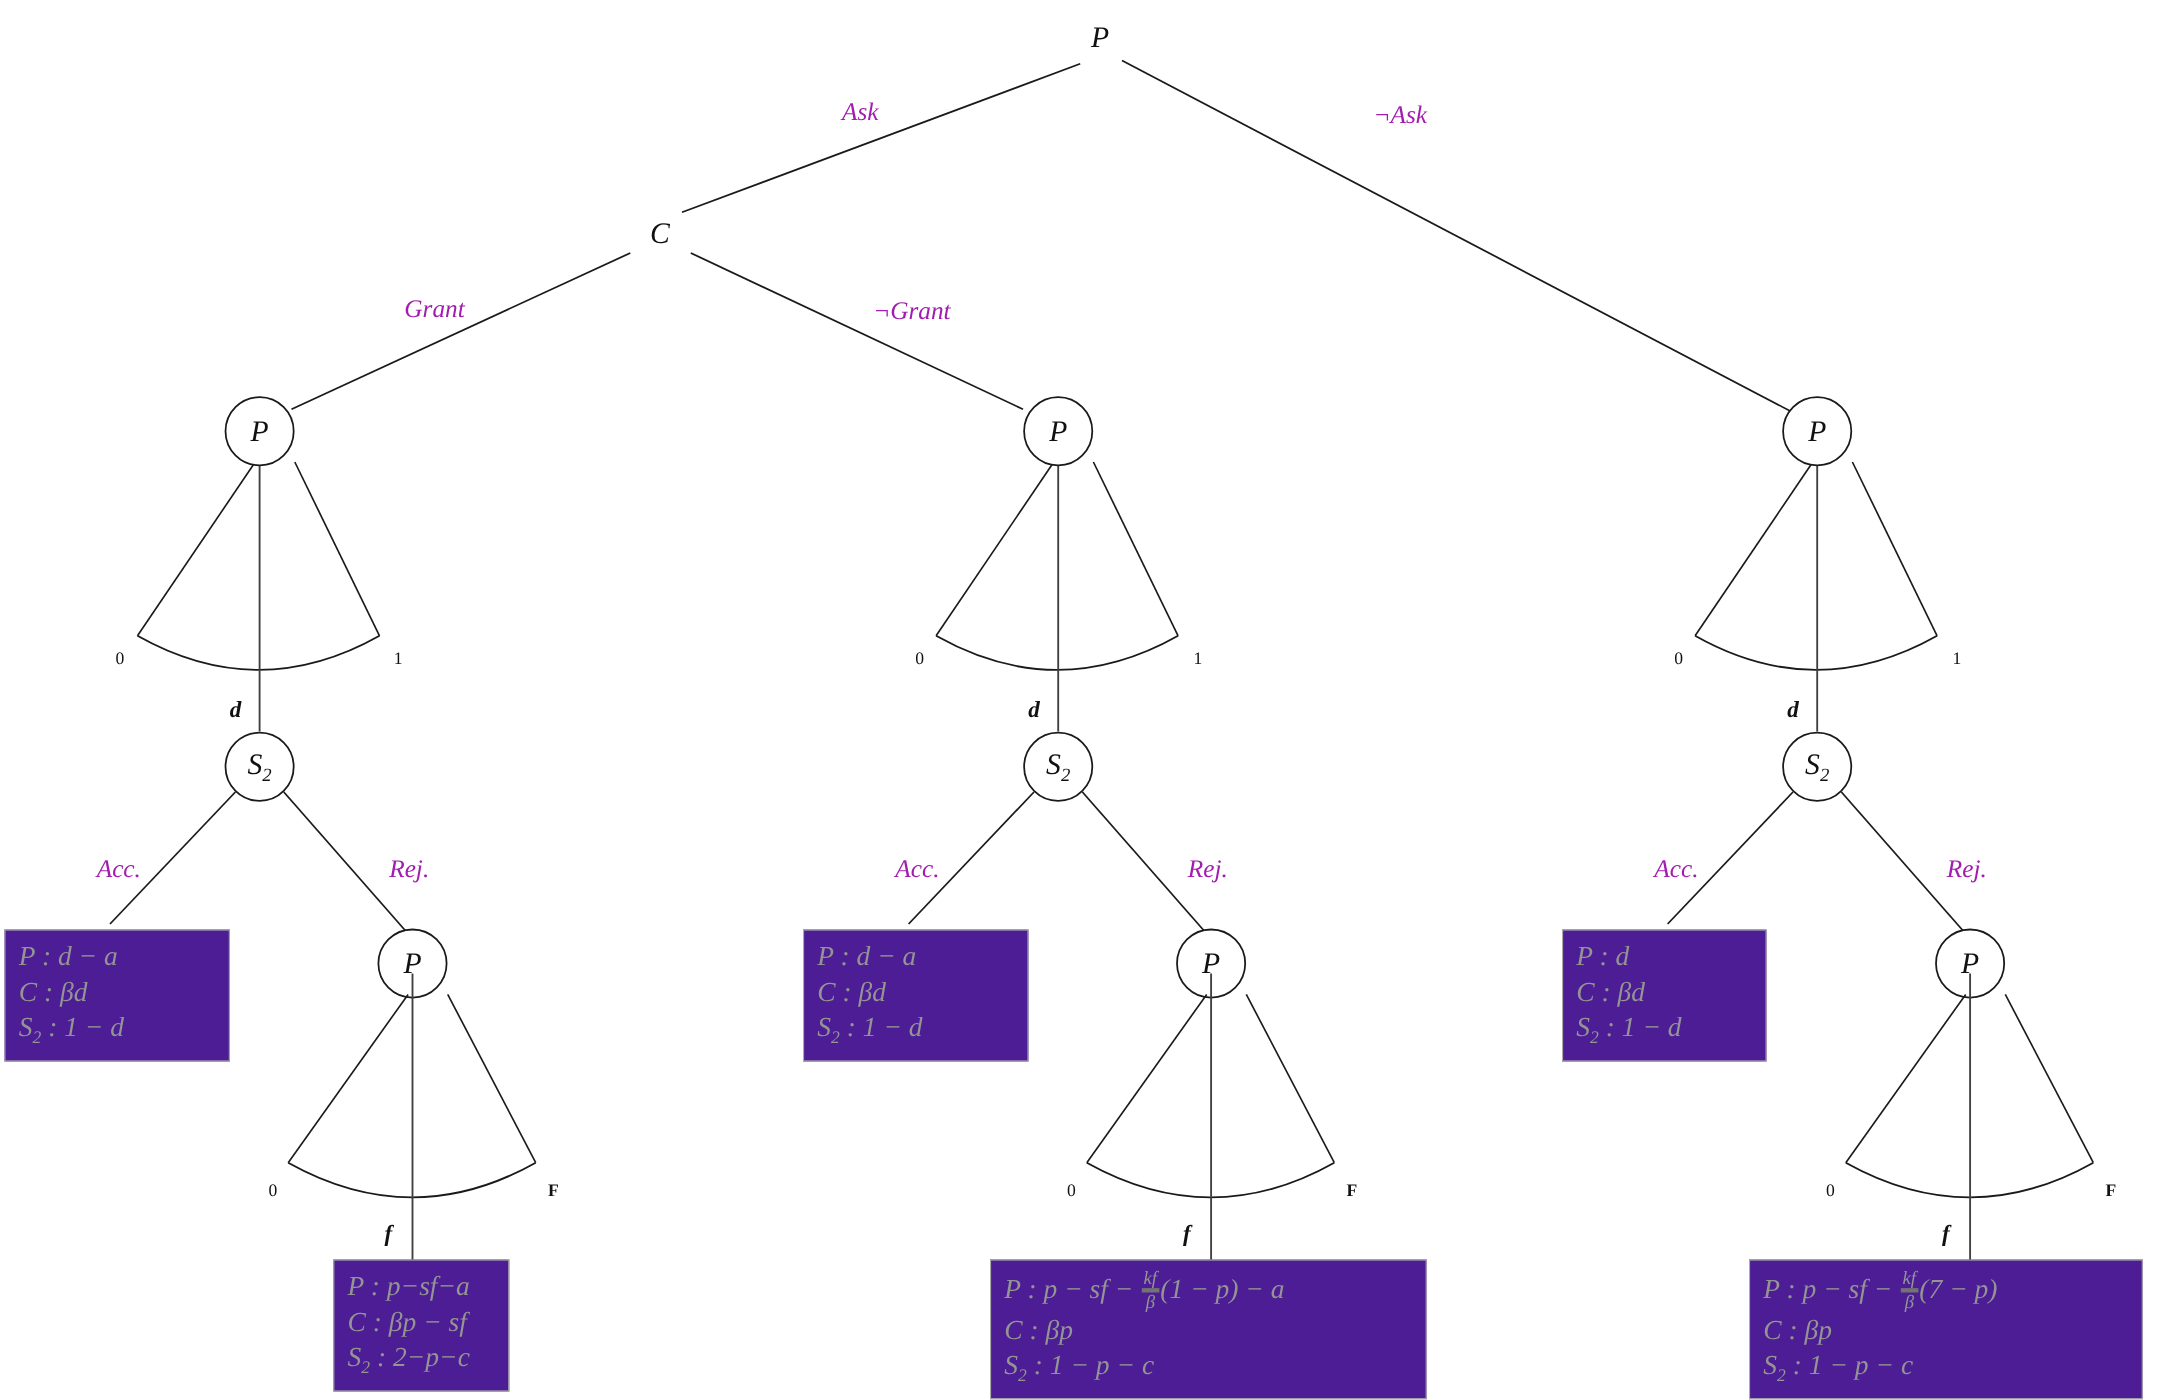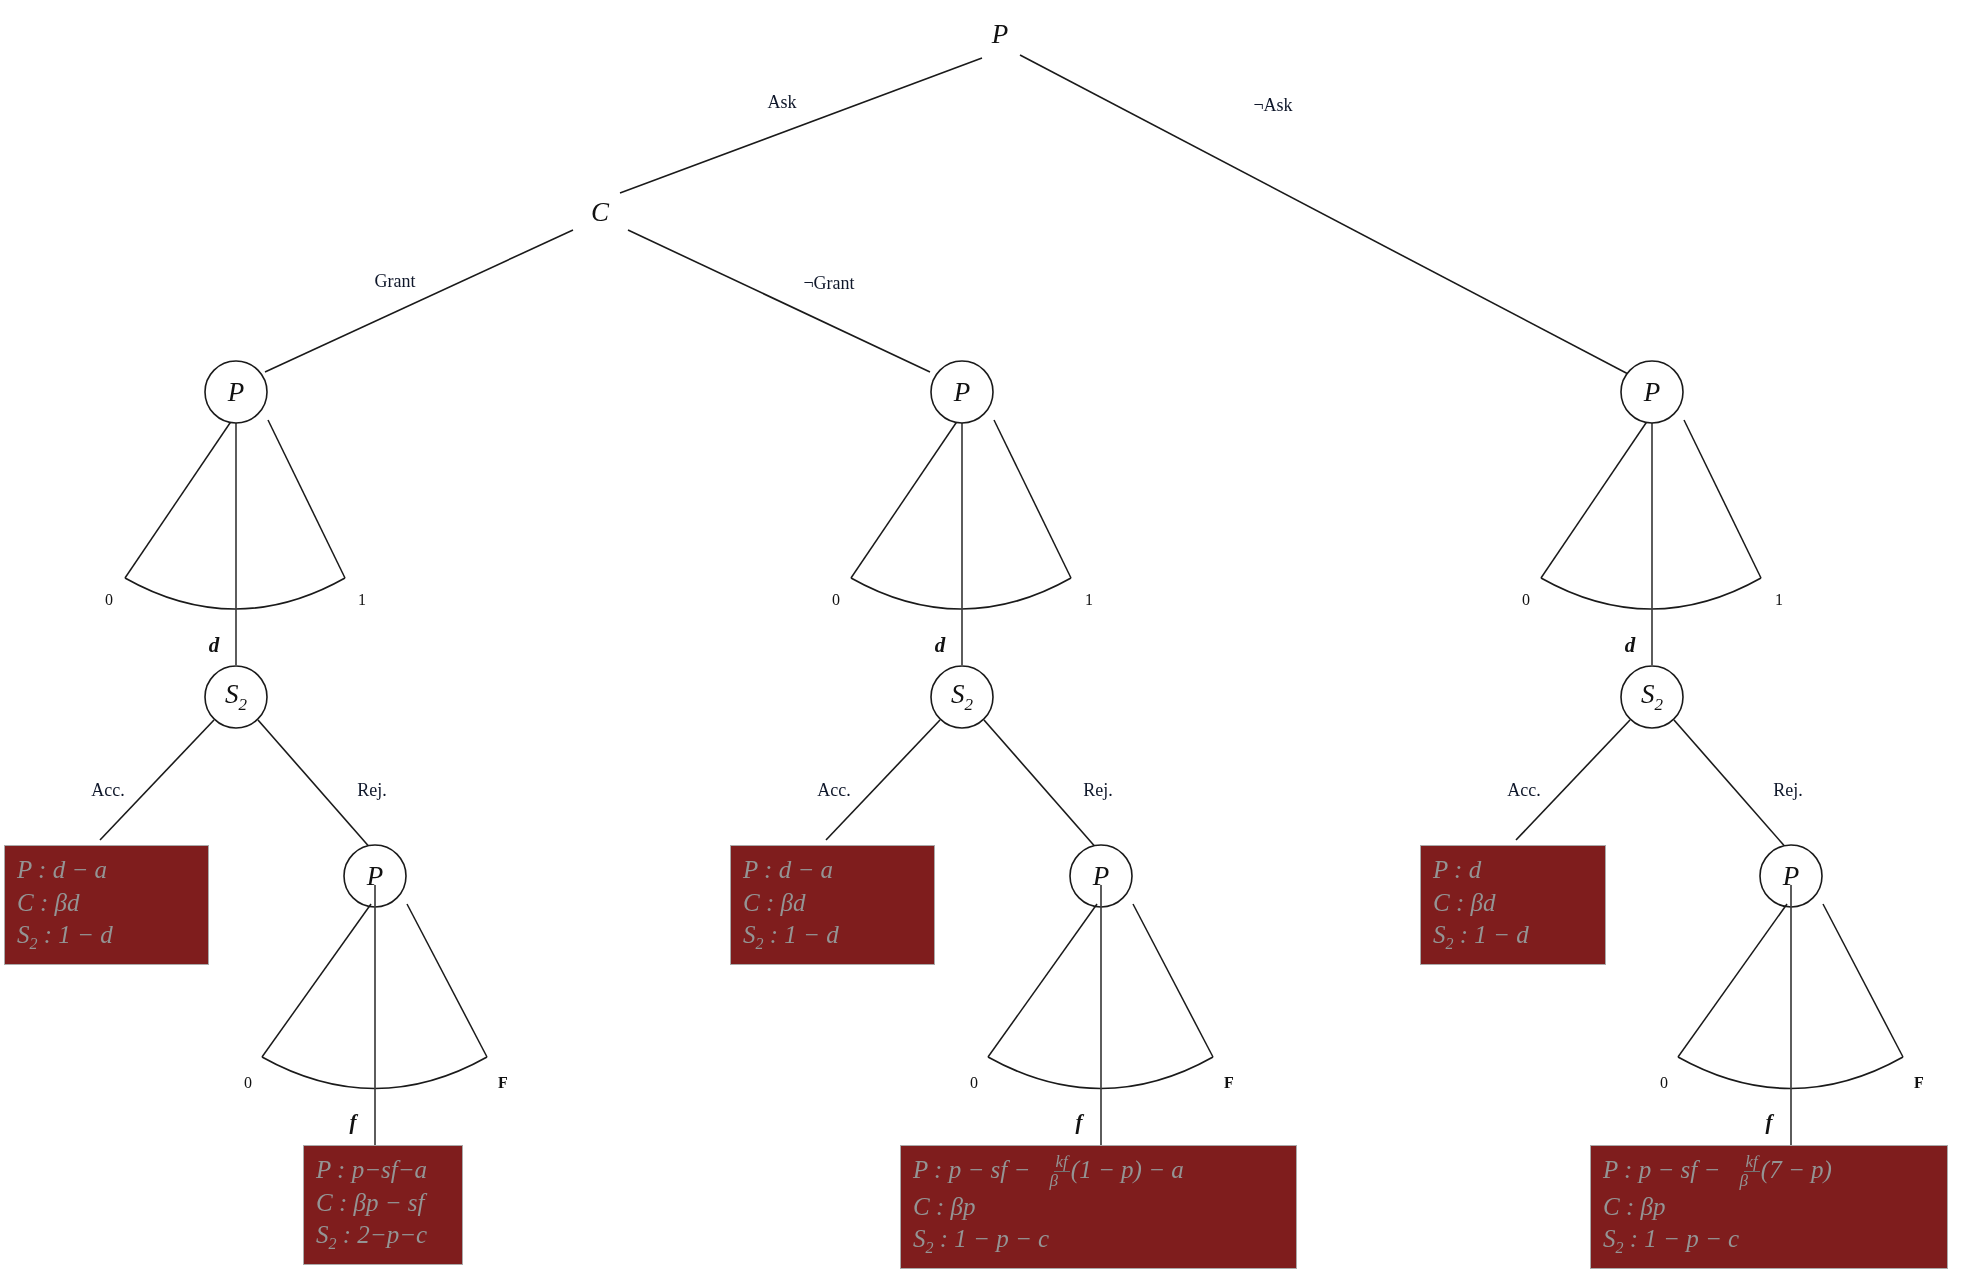--- a/index.html
+++ b/index.html
@@ -8,38 +8,38 @@
   svg.layer{position:absolute;left:0;top:0;width:1963px;height:1273px;}
   .nodecircle{fill:#ffffff;stroke:#1a1a1a;stroke-width:1.6;}
   .edge{stroke:#1a1a1a;stroke-width:1.6;fill:none;}
   .fanline{stroke:#1a1a1a;stroke-width:1.5;fill:none;}
   .fanarc{stroke:#1a1a1a;stroke-width:1.7;fill:none;}
   .stem{stroke:#404040;stroke-width:1.7;fill:none;}
   .nodelabel{position:absolute;font-style:italic;color:#111111;
       font-size:27px;transform:translate(-50%,-50%);white-space:nowrap;
       font-family:"Liberation Serif","DejaVu Serif",serif;}
   .nodelabel sub{font-size:17px;font-style:italic;}
-  .edgelabel{position:absolute;color:#0f172a;font-size:18px;
+  .edgelabel{position:absolute;font-style:italic;color:#a21caf;font-size:23px;
       transform:translate(-50%,-50%);white-space:nowrap;
       font-family:"Liberation Serif","DejaVu Serif",serif;}
   .fanend{position:absolute;color:#111111;font-size:16px;
       transform:translate(-50%,-50%);white-space:nowrap;
       font-family:"Liberation Serif","DejaVu Serif",serif;}
   .fanend.bold{font-weight:bold;}
   .stemlabel{position:absolute;font-style:italic;font-weight:bold;color:#111111;
       font-size:21px;transform:translate(-50%,-50%);white-space:nowrap;
       font-family:"Liberation Serif","DejaVu Serif",serif;}
-  .payoff{position:absolute;border:1px solid #aaaaaa;background:#7f1d1d;
+  .payoff{position:absolute;border:1px solid #aaaaaa;background:#4c1d95;
       color:#949494;padding:8px 12px 9px 12px;box-sizing:border-box;
       font-family:"Liberation Serif","DejaVu Serif",serif;}
   .payoff .row{font-style:italic;font-size:25px;line-height:1.30;white-space:nowrap;}
   .payoff .row sub{font-size:16px;}
   .frac{display:inline-block;vertical-align:middle;text-align:center;
         font-size:17px;line-height:1.05;position:relative;top:-1px;margin:0 1px;}
-  .frac .num{display:block;border-bottom:1px solid #737373;padding:0 2px;margin-left:16px;}
+  .frac .num{display:block;border-bottom:4px solid #737373;padding:0 2px;}
   .frac .den{display:block;padding:0 2px;}
 </style>
 </head>
 <body>
 
 <div id="root">
 
   <svg class="layer" viewBox="0 0 1963 1273">
 
     <line class="edge" x1="982" y1="58" x2="620" y2="193"></line>

